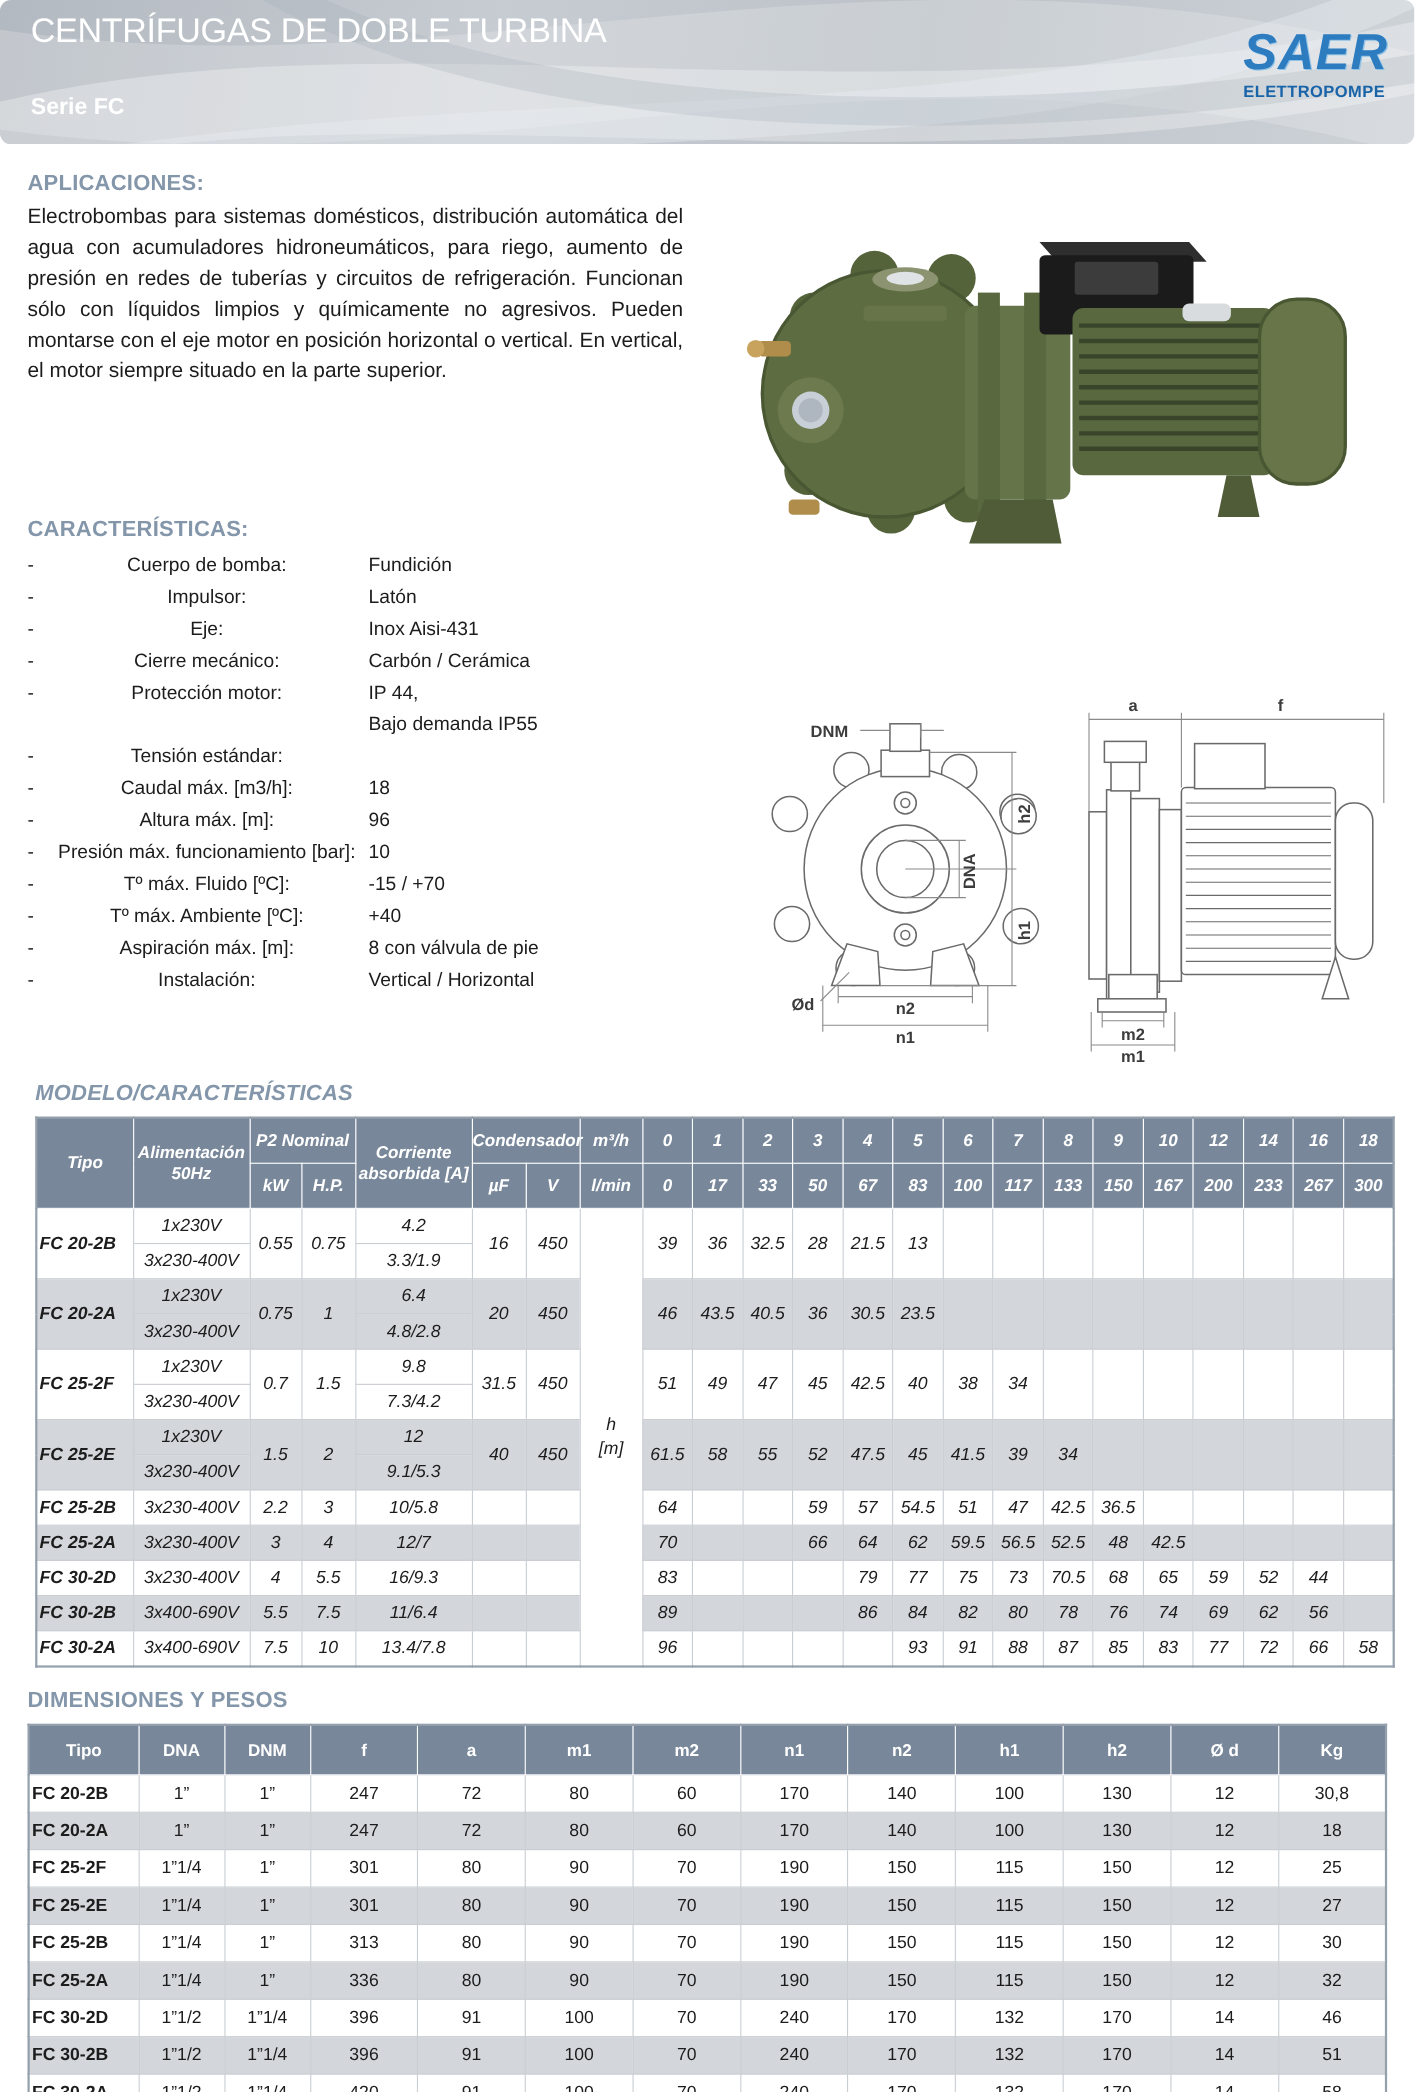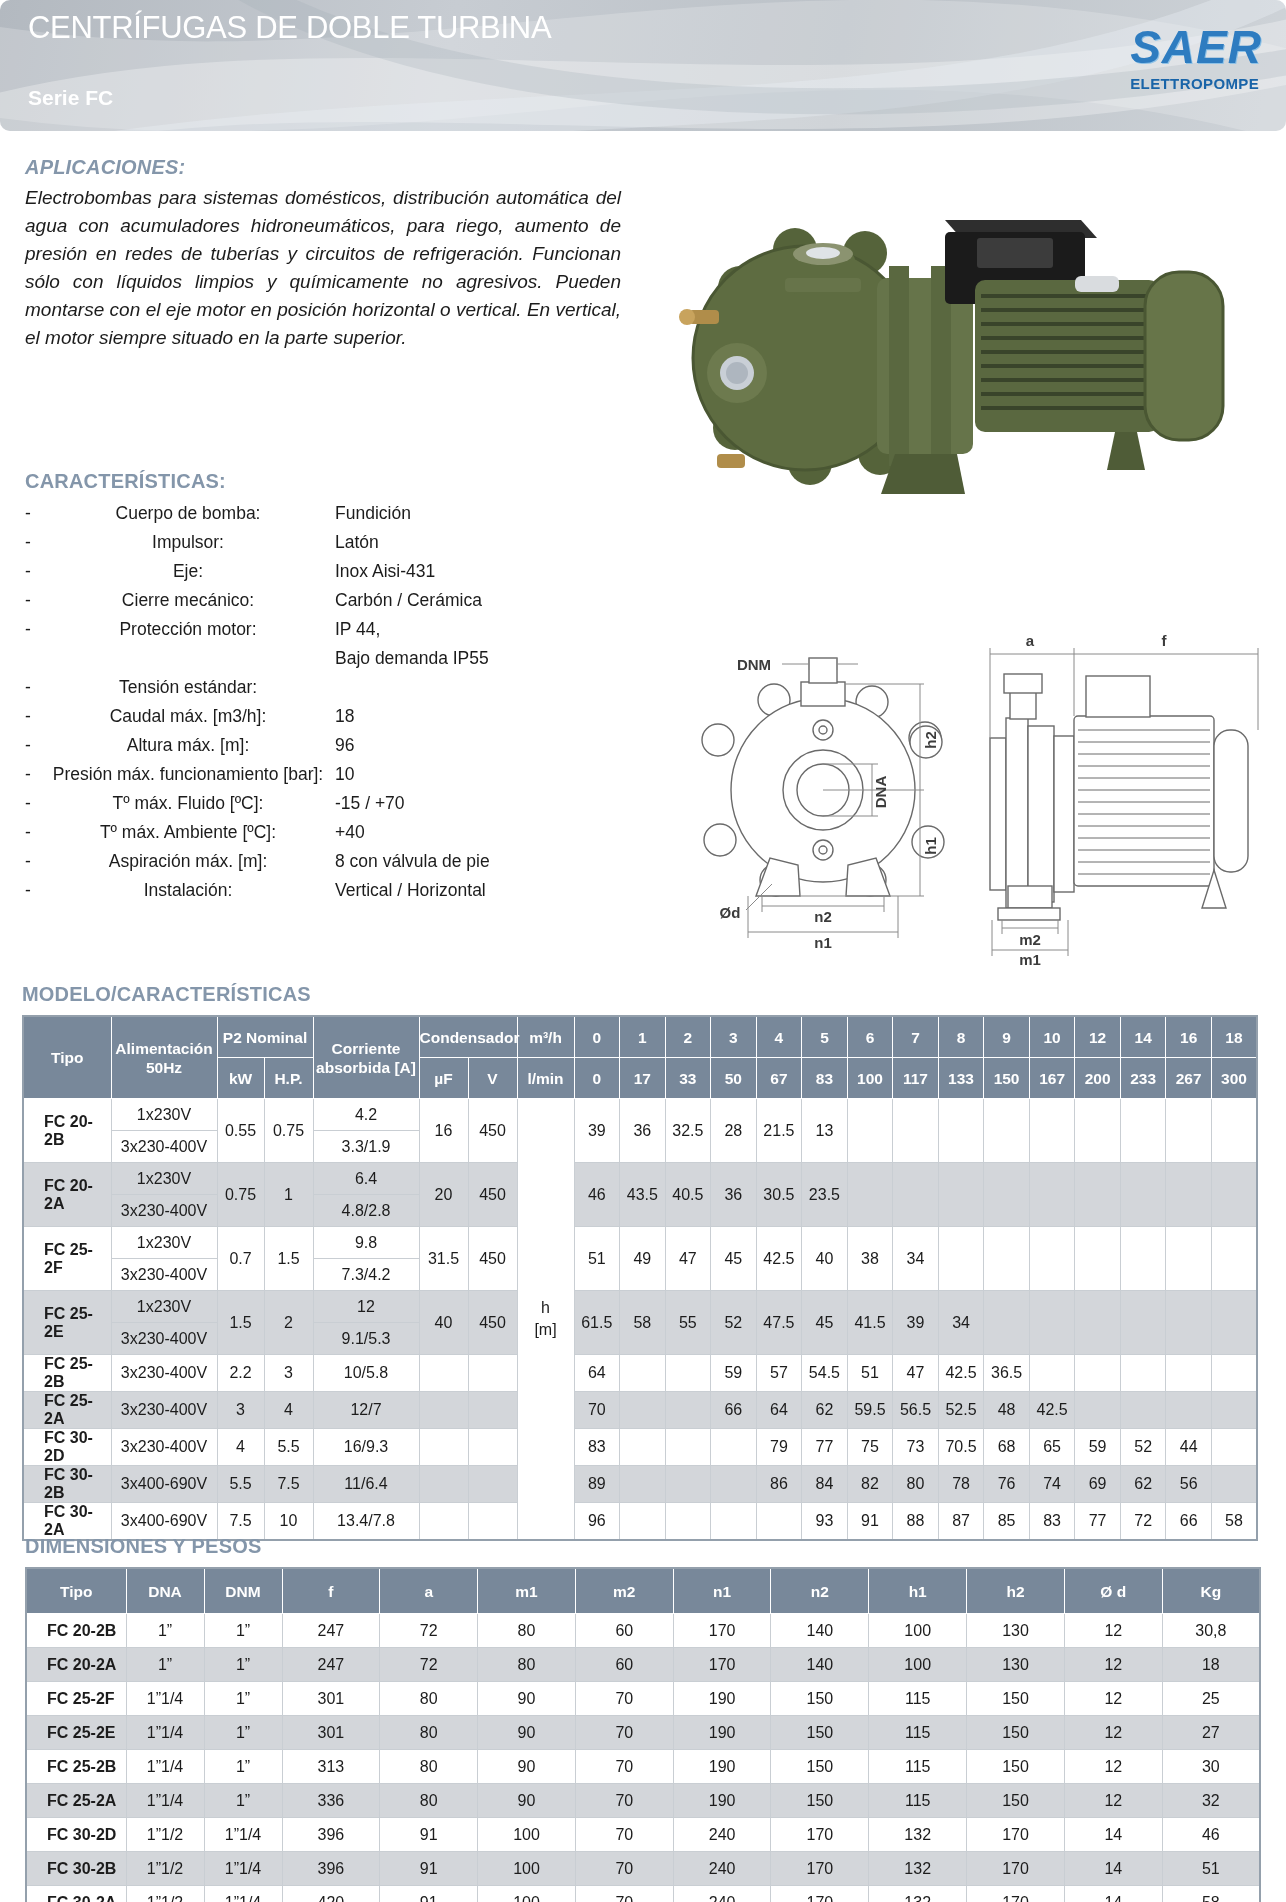--- a/index.html
+++ b/index.html
@@ -15,21 +15,21 @@
   .banner-sub{position:absolute;left:28px;top:86px;font-size:21px;color:#ffffff;font-weight:700;}
   .logo{position:absolute;right:24px;top:24px;text-align:left;line-height:1;}
   .logo-name{font-size:46px;font-weight:800;font-style:italic;color:#2e7cc0;
              text-shadow:1px 1px 0 #8fc2e6;letter-spacing:1px;}
   .logo-sub{margin-top:6px;font-size:15px;font-weight:700;color:#1964a8;letter-spacing:0.4px;}
 
   
   .section-heading{font-weight:700;color:#8496aa;font-size:20px;letter-spacing:0.2px;}
 
   
-  .aplicaciones{position:absolute;left:25px;top:156px;width:596px;font-style:italic;}
+  .aplicaciones{position:absolute;left:25px;top:156px;width:596px;}
   .apl-body{margin-top:5px;font-size:19px;line-height:28px;text-align:justify;}
 
   
   .caracteristicas{position:absolute;left:25px;top:470px;width:612px;}
   #char-list{margin-top:6px;font-size:17.5px;line-height:29px;}
   .char-item{display:flex;align-items:flex-start;}
   .char-dash{width:16px;flex:0 0 16px;}
   .char-label{width:294px;flex:0 0 294px;text-align:center;}
   .char-values{flex:1;}
 
@@ -37,24 +37,24 @@
   .pump-photo{position:absolute;left:645px;top:158px;width:600px;height:348px;}
   .tech-drawing{position:absolute;left:658px;top:618px;width:620px;height:348px;}
   .tech-drawing text{font-size:15px;font-weight:700;fill:#3c3c3c;}
 
   
   table{border-collapse:collapse;table-layout:fixed;width:1236px;font-size:16px;border:2px solid #94a0ac;}
   th{background:#78889a;color:#fff;font-weight:700;border:1.5px solid #fff;
      text-align:center;padding:0;line-height:19px;font-size:15.5px;}
   td{border:1px solid #c9ced3;text-align:center;padding:0 2px;line-height:18px;background:#fff;}
   tr.gray td{background:#d3d6da;}
-  td.tipo{text-align:left;padding-left:20px;font-weight:700;}
+  td.tipo{text-align:left;padding-left:2px;font-weight:700;}
   td.hm{background:#fff;white-space:pre-line;line-height:22px;}
 
-  .modelo-section{position:absolute;left:22px;top:983px;width:1236px;}
+  .modelo-section{position:absolute;left:32px;top:983px;width:1236px;font-style:italic;}
   .modelo-section table{margin-top:9px;}
   .modelo-table th{height:40px;}
   .modelo-table td{height:31px;}
 
   .dim-section{position:absolute;left:25px;top:1535px;width:1236px;}
   .dim-section table{margin-top:9px;}
   .dim-table th{height:44px;}
   .dim-table td{height:33px;}
 </style>
 </head>

